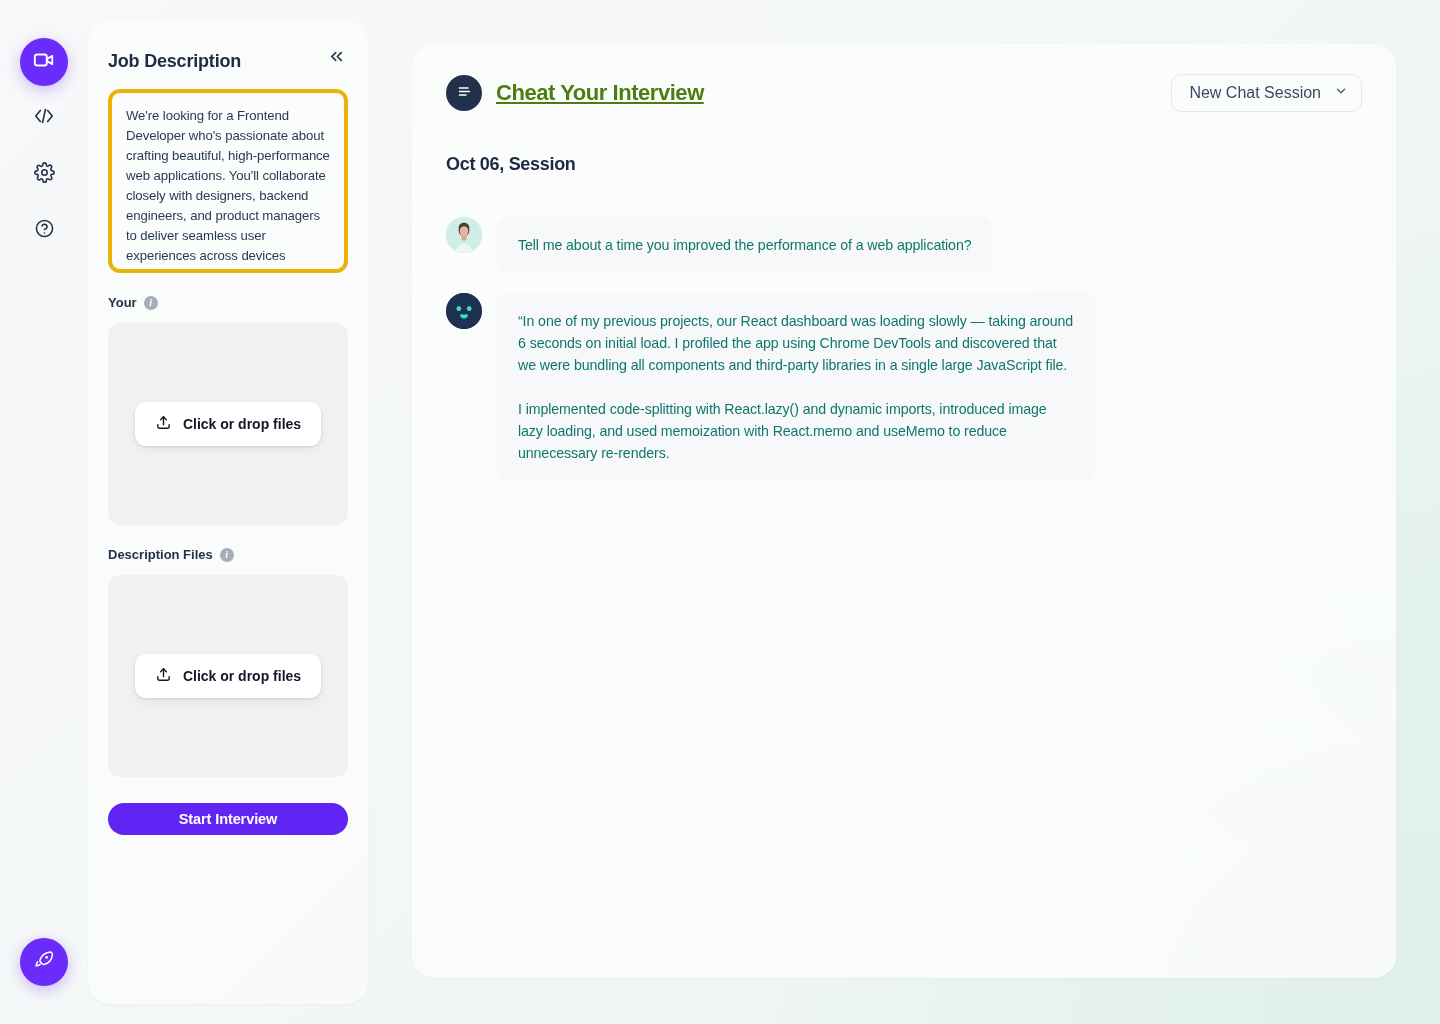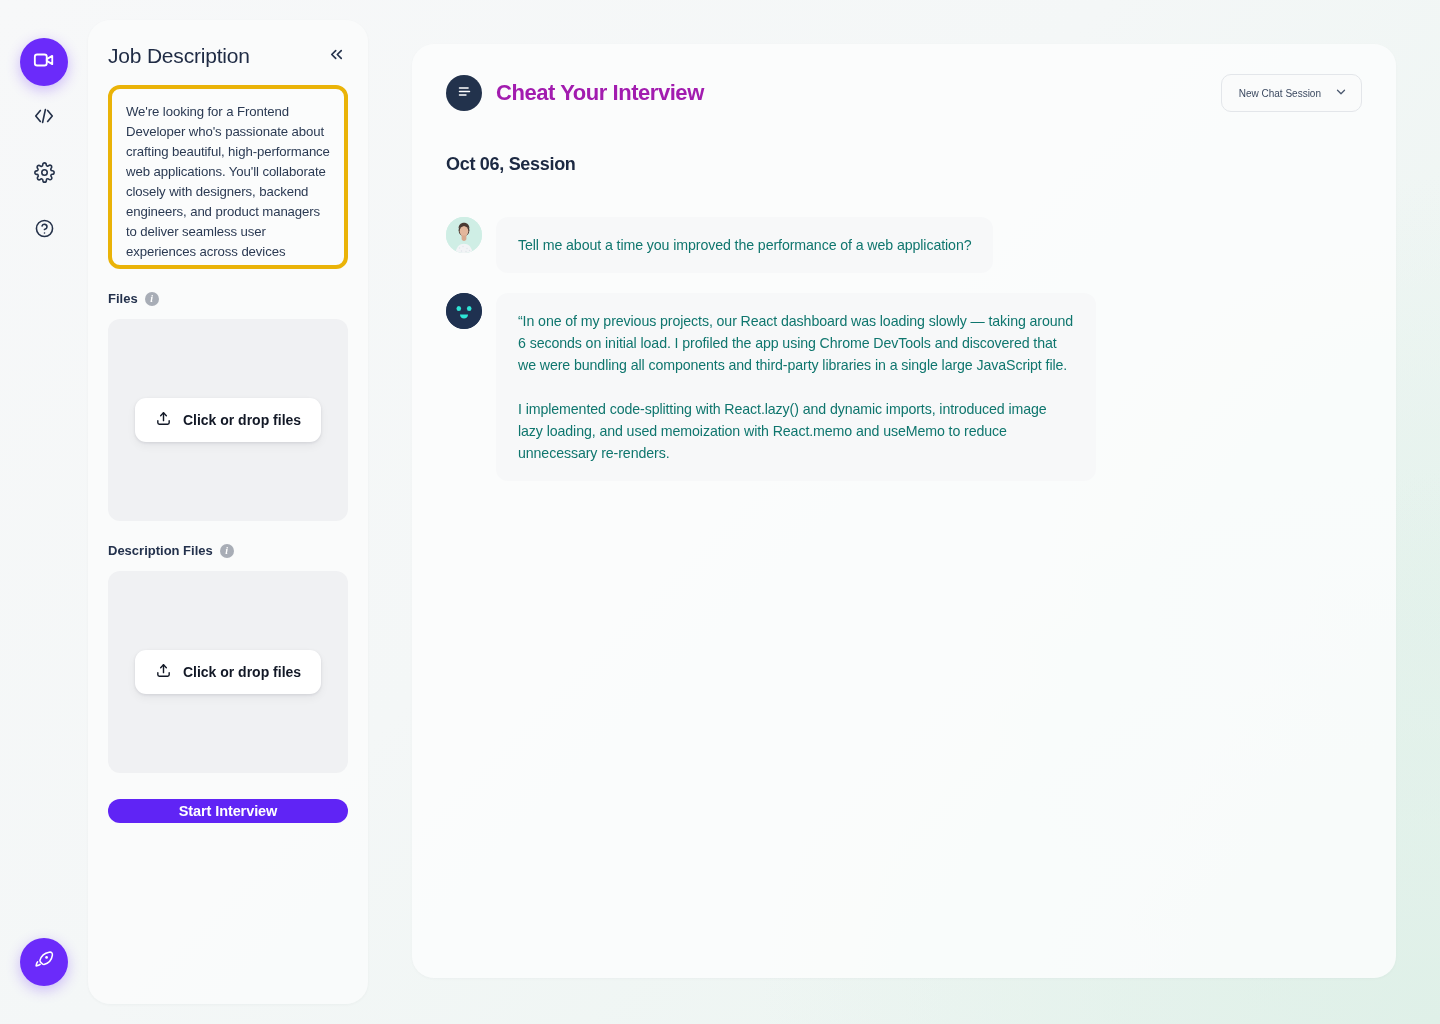--- a/index.html
+++ b/index.html
@@ -69,24 +69,25 @@
     padding: 24px 20px;
     box-shadow: 0 1px 3px rgba(30,41,59,.04);
   }
   .panel-head {
     display: flex;
     align-items: center;
     justify-content: space-between;
     margin-bottom: 17px;
   }
   .panel-title {
-    font-size: 21px;
-    font-weight: 400;
+    font-size: 18px;
+    font-weight: 700;
     letter-spacing: -.2px;
     color: #1f2b44;
+    margin-top: 7px;
   }
   .collapse-btn {
     width: 24px; height: 24px;
     display: flex; align-items: center; justify-content: center;
     cursor: pointer;
     color: #26334d;
   }
 
   .jd-box {
     border: 4px solid #eab308;
@@ -148,21 +149,21 @@
     font-size: 14px;
     font-weight: 700;
     color: #121826;
     cursor: pointer;
     box-shadow: 0 1px 3px rgba(15,23,42,.10), 0 4px 10px rgba(15,23,42,.05);
   }
 
   .start-btn {
     margin-top: 26px;
     width: 100%;
-    height: 24px;
+    height: 32px;
     border: none;
     border-radius: 20px;
     background: #6024f5;
     color: #ffffff;
     font-family: "Liberation Sans", sans-serif;
     font-size: 14.5px;
     font-weight: 700;
     letter-spacing: -.1px;
     cursor: pointer;
   }
@@ -191,32 +192,33 @@
   .brand-logo {
     width: 36px; height: 36px;
     border-radius: 50%;
     background: #22324c;
     display: flex; align-items: center; justify-content: center;
   }
   .brand-name {
     font-size: 22px;
     font-weight: 700;
     letter-spacing: -.45px;
-    color: #a21caf;
+    color: #4d7c0f;
+    text-decoration: underline;
   }
   .session-select {
     border: 1px solid #e3e6ea;
     border-radius: 10px;
     background: #fafbfb;
     height: 38px;
     padding: 0 13px 0 17px;
     display: inline-flex;
     align-items: center;
     gap: 13px;
-    font-size: 10px;
+    font-size: 16px;
     font-weight: 500;
     color: #3b4960;
     cursor: pointer;
   }
 
   .session-date {
     margin-top: 42px;
     font-size: 18px;
     font-weight: 700;
     letter-spacing: -.3px;
@@ -324,21 +326,21 @@
         </svg>
       </span>
     </div>
   </div>
 
   <div class="jd-box">
     <div class="jd-text">We're looking for a Frontend Developer who's passionate about crafting beautiful, high-performance web applications. You'll collaborate closely with designers, backend engineers, and product managers to deliver seamless user experiences across devices</div>
   </div>
 
   <div class="field-label">
-    <span>Files</span>
+    <span>Your</span>
     <span class="info-dot">i</span>
   </div>
 
   <div class="drop-zone">
     <button class="drop-btn">
       <span>
         <svg width="17" height="17" viewBox="0 0 24 24" fill="none" stroke="currentColor" stroke-width="2" stroke-linecap="round" stroke-linejoin="round">
           <path d="M4 15v3a2 2 0 0 0 2 2h12a2 2 0 0 0 2-2v-3"></path>
           <polyline points="8 8 12 4 16 8"></polyline>
           <line x1="12" y1="4" x2="12" y2="15"></line>

